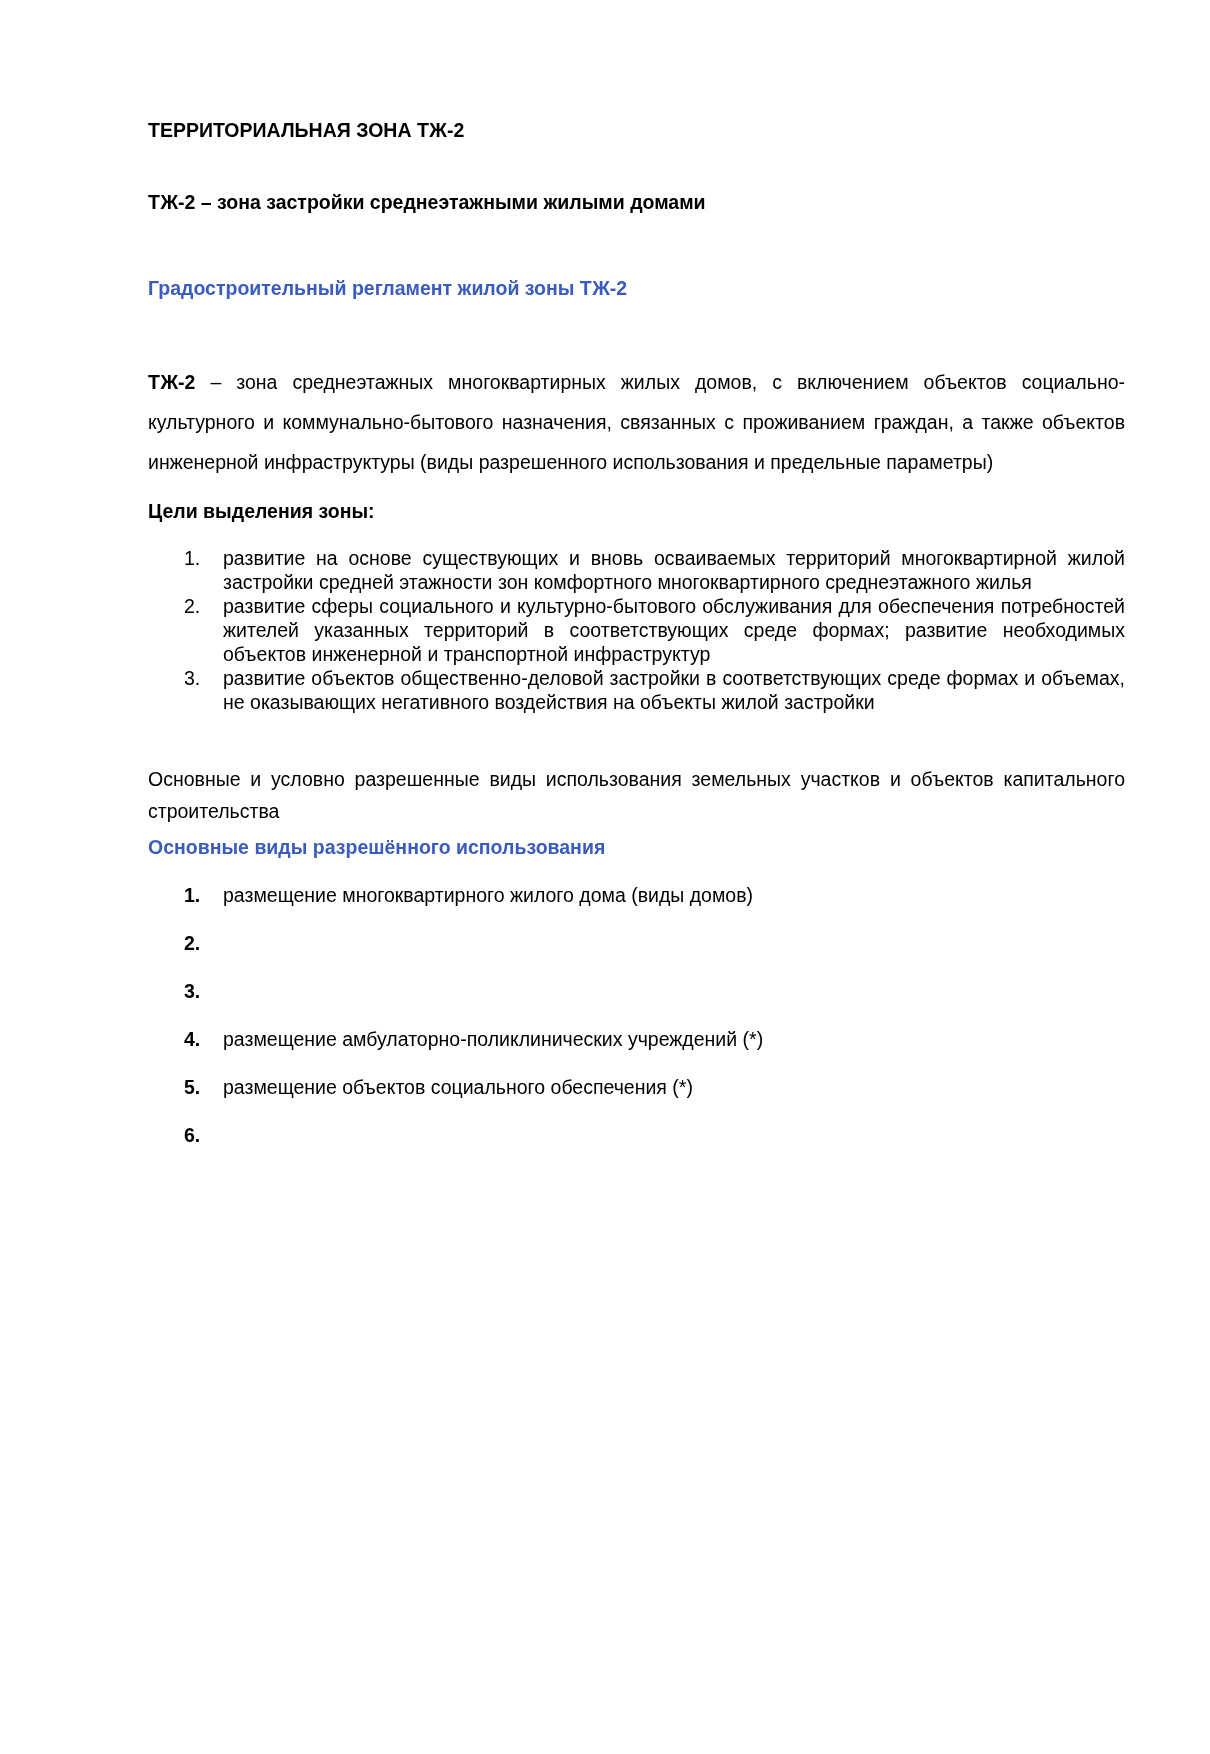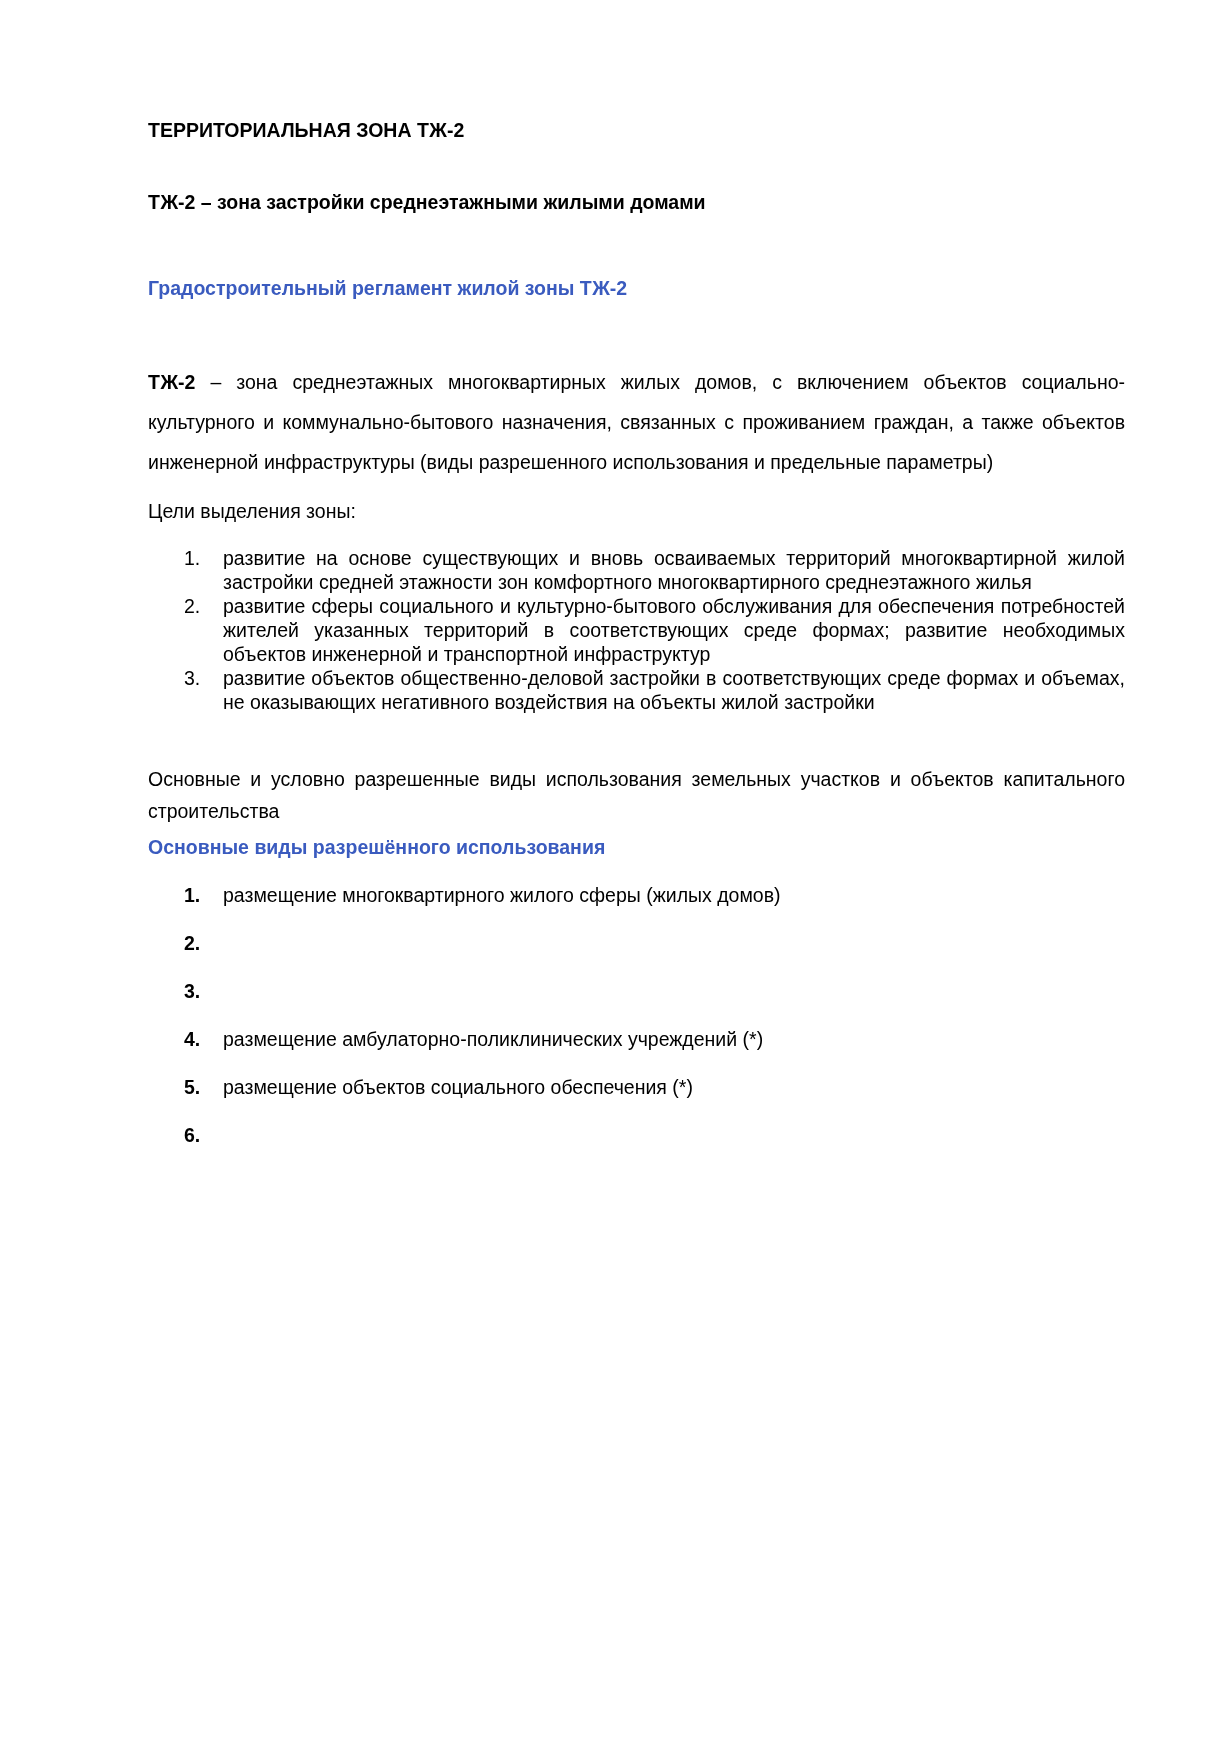--- a/index.html
+++ b/index.html
@@ -8,21 +8,21 @@
     font-family: "Liberation Sans", sans-serif; color: #000;
   }
   .page { position: absolute; left: 148px; top: 0; width: 977px; }
   .abs { position: absolute; left: 0; margin: 0; }
   .h-red { color: #000000; font-weight: bold; font-size: 19.5px; }
   .h-blue { color: #3a5bbf; font-weight: bold; font-size: 19.5px; }
   .para {
     font-size: 19.5px; line-height: 40px; text-align: justify; width: 977px;
   }
   .para b { font-weight: bold; }
-  .goals-title { font-size: 19.5px; font-weight: normal; }
+  .goals-title { font-size: 19.5px; font-weight: bold; }
   .olist { list-style: none; padding: 0; margin: 0; width: 977px; }
   .olist li { position: relative; padding-left: 75px; font-size: 19.5px; line-height: 24px; text-align: justify; }
   .olist li .num { position: absolute; left: 36px; top: 0; }
   .para2 { font-size: 19.5px; line-height: 32px; text-align: justify; width: 977px; }
   .uses { list-style: none; padding: 0; margin: 0; }
   .uses li { position: relative; padding-left: 75px; font-size: 19.5px; height: 48px; line-height: 24px; }
   .uses li .num { position: absolute; left: 36px; top: 0; font-weight: bold; }
 </style>
 </head>
 <body>
@@ -40,20 +40,20 @@
     <li><span class="num">1.</span><span>развитие на основе существующих и вновь осваиваемых территорий многоквартирной жилой застройки средней этажности зон комфортного многоквартирного среднеэтажного жилья</span></li>
     <li><span class="num">2.</span><span>развитие сферы социального и культурно-бытового обслуживания для обеспечения потребностей жителей указанных территорий в соответствующих среде формах; развитие необходимых объектов инженерной и транспортной инфраструктур</span></li>
     <li><span class="num">3.</span><span>развитие объектов общественно-деловой застройки в соответствующих среде формах и объемах, не оказывающих негативного воздействия на объекты жилой застройки</span></li>
   </ol>
 
   <p class="abs para2" style="top:763px;">Основные и условно разрешенные виды использования земельных участков и объектов капитального строительства</p>
 
   <h3 class="abs h-blue" style="top:836px;">Основные виды разрешённого использования</h3>
 
   <ol class="abs uses" style="top:883px;">
-    <li><span class="num">1.</span><span>размещение многоквартирного жилого сферы (жилых домов)</span></li>
+    <li><span class="num">1.</span><span>размещение многоквартирного жилого дома (виды домов)</span></li>
     <li><span class="num">2.</span></li>
     <li><span class="num">3.</span></li>
     <li><span class="num">4.</span><span>размещение амбулаторно-поликлинических учреждений (*)</span></li>
     <li><span class="num">5.</span><span>размещение объектов социального обеспечения (*)</span></li>
     <li><span class="num">6.</span></li>
   </ol>
 </div>
 
 </body></html>

